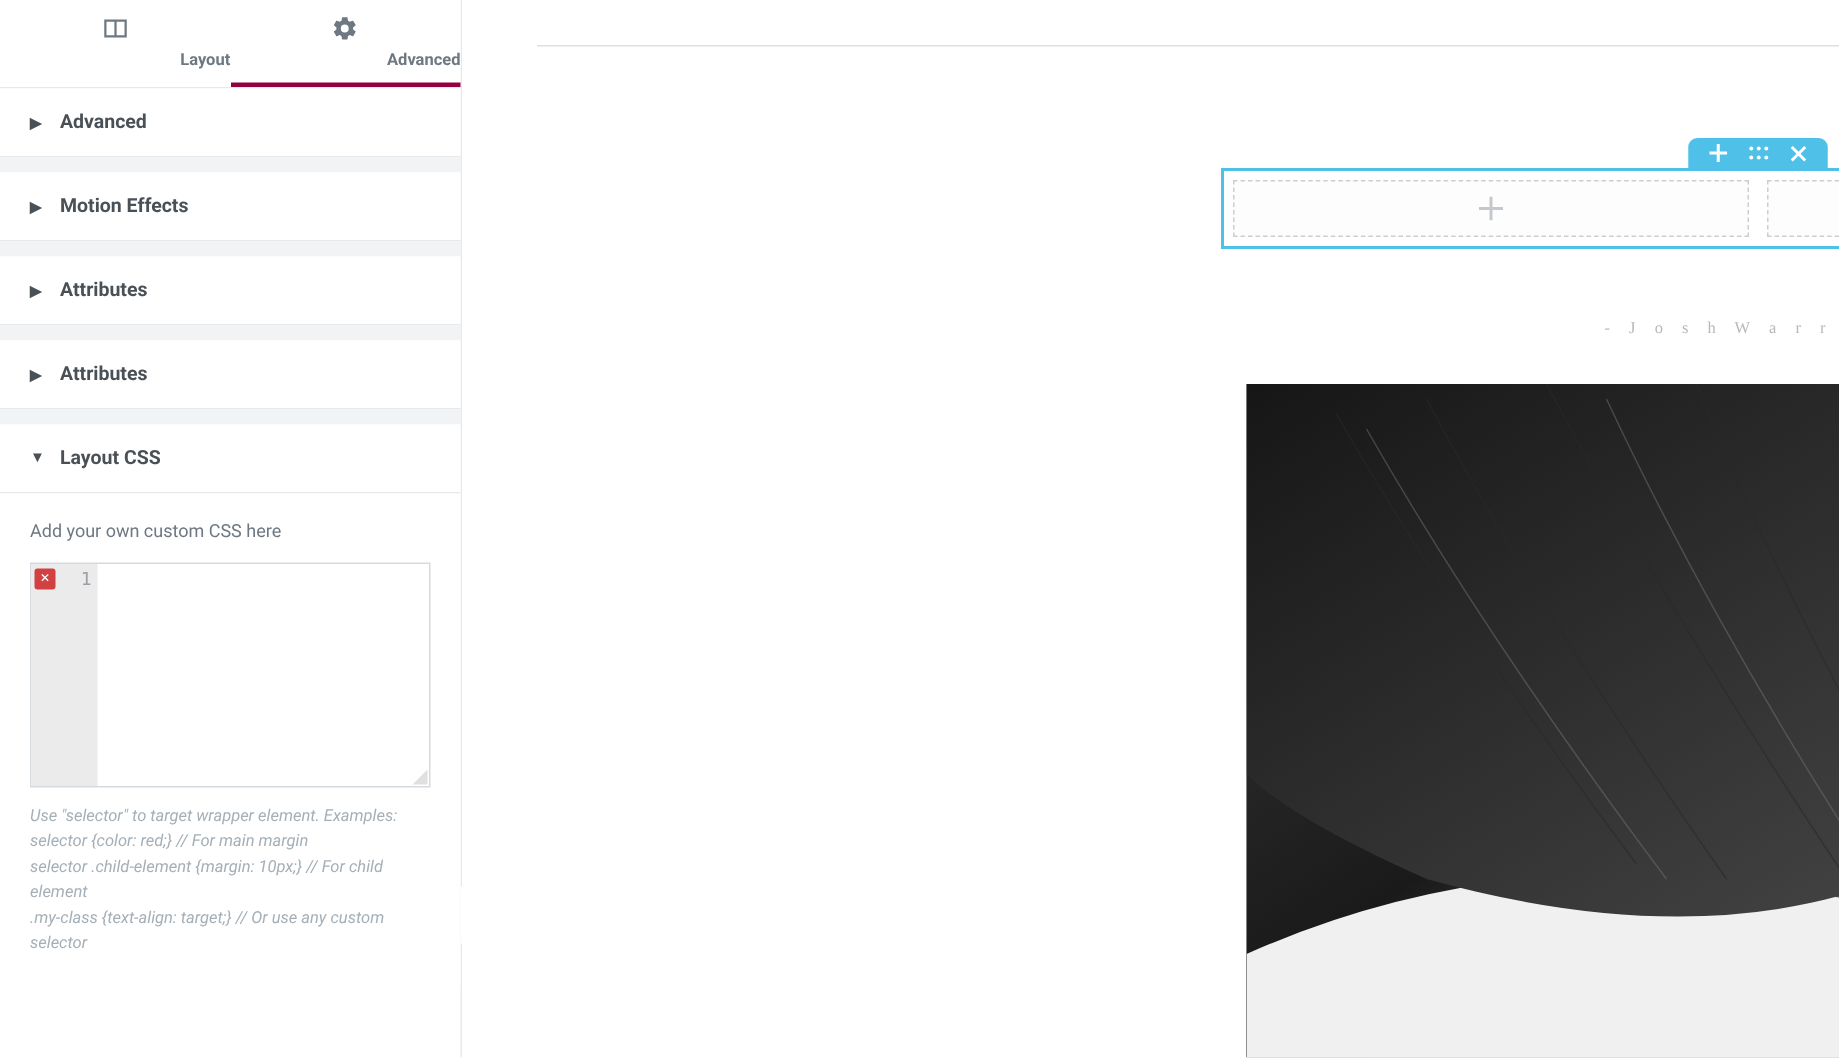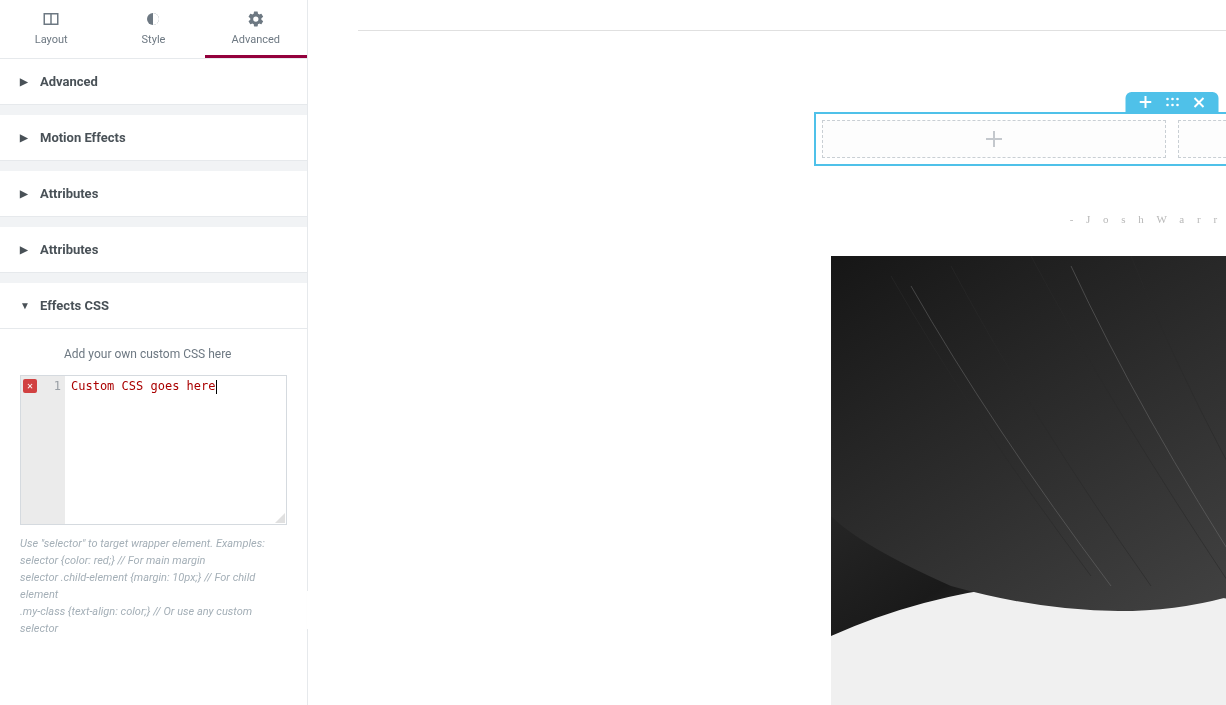--- a/index.html
+++ b/index.html
@@ -24,27 +24,28 @@
     position: relative;
     height: 705px;
   }
 
   .tabs {
     display: flex;
     border-bottom: 1px solid #e6e9ec;
   }
   .tab {
     flex: 1;
-    text-align: center;
+    text-align: right;
     padding: 10px 0 12px 0;
     cursor: pointer;
     color: #6d7882;
     font-size: 11px;
     position: relative;
     background: #ffffff;
+    font-weight: bold;
   }
   .tab .tab-icon {
     display: block;
     margin: 0 auto 5px auto;
     height: 18px;
     width: 18px;
   }
   .tab.active {
     background: #ffffff;
   }
@@ -79,21 +80,20 @@
   }
 
   .section-body {
     padding: 18px 20px 10px 20px;
     background: #ffffff;
   }
   .hint-label {
     font-size: 12px;
     color: #6d7882;
     margin-bottom: 14px;
-    margin-left: 44px;
   }
 
   .code-editor {
     border: 1px solid #d5dadf;
     background: #ffffff;
     height: 150px;
     display: flex;
     position: relative;
     font-family: Consolas, Menlo, monospace;
     font-size: 12px;
@@ -258,29 +258,20 @@
   <div class="tabs">
     <div class="tab">
       <span class="tab-icon">
         <svg viewBox="0 0 24 24" width="18" height="18" fill="none" stroke="#6d7882" stroke-width="2">
           <rect x="3" y="5" width="18" height="14"></rect>
             <line x1="12" y1="5" x2="12" y2="19"></line>
         </svg>
       </span>
       <span>Layout</span>
     </div>
-    <div class="tab">
-      <span class="tab-icon">
-        <svg viewBox="0 0 24 24" width="18" height="18">
-            <circle cx="12" cy="12" r="8" fill="#6d7882"></circle>
-            <path d="M12 4 A8 8 0 0 1 12 20 Z" fill="#ffffff"></path>
-          </svg>
-      </span>
-      <span>Style</span>
-    </div>
     <div class="tab active">
       <span class="tab-icon">
         <svg viewBox="0 0 24 24" width="18" height="18" fill="#6d7882">
             <path d="M19.14,12.94a7.07,7.07,0,0,0,.05-.94,7.07,7.07,0,0,0-.05-.94l2.11-1.65a.5.5,0,0,0,.12-.64l-2-3.46a.5.5,0,0,0-.61-.22l-2.49,1a7,7,0,0,0-1.62-.94l-.38-2.65A.5.5,0,0,0,13.78,2H9.78a.5.5,0,0,0-.49.42L8.91,5.07a7,7,0,0,0-1.62.94l-2.49-1a.5.5,0,0,0-.61.22l-2,3.46a.5.5,0,0,0,.12.64L4.42,11a7.07,7.07,0,0,0-.05.94,7.07,7.07,0,0,0,.05.94L2.31,14.53a.5.5,0,0,0-.12.64l2,3.46a.5.5,0,0,0,.61.22l2.49-1a7,7,0,0,0,1.62.94l.38,2.65a.5.5,0,0,0,.49.42h4a.5.5,0,0,0,.49-.42l.38-2.65a7,7,0,0,0,1.62-.94l2.49,1a.5.5,0,0,0,.61-.22l2-3.46a.5.5,0,0,0-.12-.64ZM11.78,15.5A3.5,3.5,0,1,1,15.28,12,3.5,3.5,0,0,1,11.78,15.5Z"></path>
           </svg>
       </span>
       <span>Advanced</span>
     </div>
   </div>
 
@@ -303,40 +294,39 @@
   <div class="section-gap"></div>
 
   <div class="section-header">
     <span class="caret">▶</span>
     <span>Attributes</span>
   </div>
   <div class="section-gap"></div>
 
   <div class="section-header">
     <span class="caret">▼</span>
-    <span>Effects CSS</span>
+    <span>Layout CSS</span>
   </div>
 
   <div class="section-body">
     <div class="hint-label">Add your own custom CSS here</div>
     <div class="code-editor">
       <div class="code-gutter">
         <span class="err">✕</span>
         <span>1</span>
       </div>
-      <div class="code-line"><span>Custom CSS goes here</span><span class="cursor-bar"></span></div>
       <div class="resize-handle"></div>
     </div>
   </div>
 
   <div class="help-text">
     <div>Use "selector" to target wrapper element. Examples:</div>
     <div>selector {color: red;} // For main margin</div>
     <div>selector .child-element {margin: 10px;} // For child element</div>
-    <div>.my-class {text-align: color;} // Or use any custom selector</div>
+    <div>.my-class {text-align: target;} // Or use any custom selector</div>
   </div>
 
   <div class="collapse-handle">
     <svg viewBox="0 0 8 12" width="6" height="10" fill="#a4afb7">
         <path d="M6 0 L0 6 L6 12 Z"></path>
       </svg>
   </div>
 </div>
 
 <div class="canvas">

